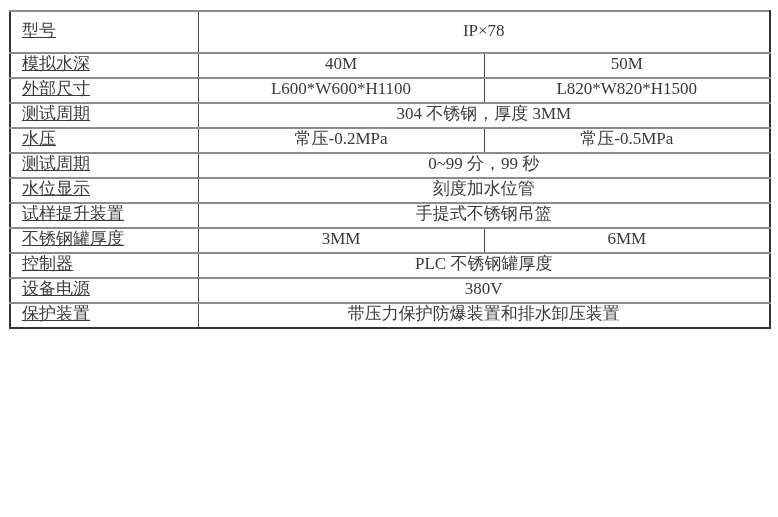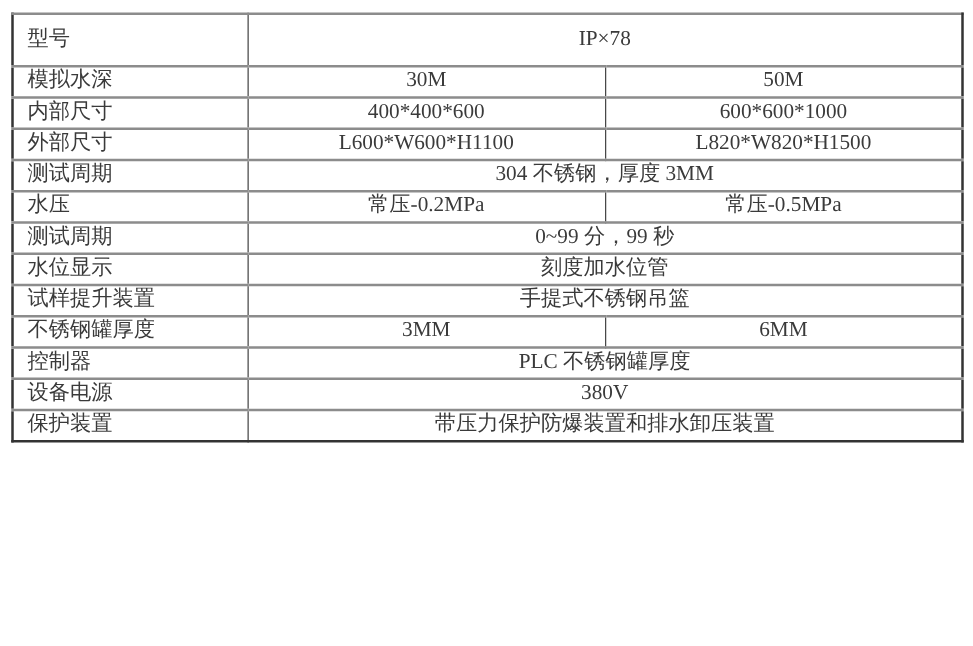--- a/index.html
+++ b/index.html
@@ -38,47 +38,42 @@
     vertical-align: middle;
     padding: 0;
     border: none;
     white-space: nowrap;
     overflow: hidden;
   }
   
   tr + tr td { border-top: 2px solid #8c8c8c; }
   
   td.val { border-left: 1.5px solid #484848; text-align: center; }
-  td.lbl { text-align: left; padding-left: 11px; padding-bottom: 4px; }
+  td.lbl { text-align: left; padding-left: 11px; padding-bottom: 4px; text-decoration: underline; }
   td.val { padding-bottom: 4px; margin-left: 24px; }
 </style>
 </head>
 <body>
 
 <div class="page">
   <table class="spec">
     <colgroup>
       <col class="c-label">
       <col class="c-val">
       <col class="c-val">
     </colgroup>
     <tbody>
       <tr class="first">
         <td class="lbl">型号</td>
         <td class="val" colspan="2">IP×78</td>
       </tr>
       <tr>
         <td class="lbl">模拟水深</td>
-        <td class="val">30M</td>
+        <td class="val">40M</td>
         <td class="val">50M</td>
-      </tr>
-      <tr>
-        <td class="lbl">内部尺寸</td>
-        <td class="val">400*400*600</td>
-        <td class="val">600*600*1000</td>
       </tr>
       <tr>
         <td class="lbl">外部尺寸</td>
         <td class="val">L600*W600*H1100</td>
         <td class="val">L820*W820*H1500</td>
       </tr>
       <tr>
         <td class="lbl">测试周期</td>
         <td class="val" colspan="2">304 不锈钢，厚度 3MM</td>
       </tr>

